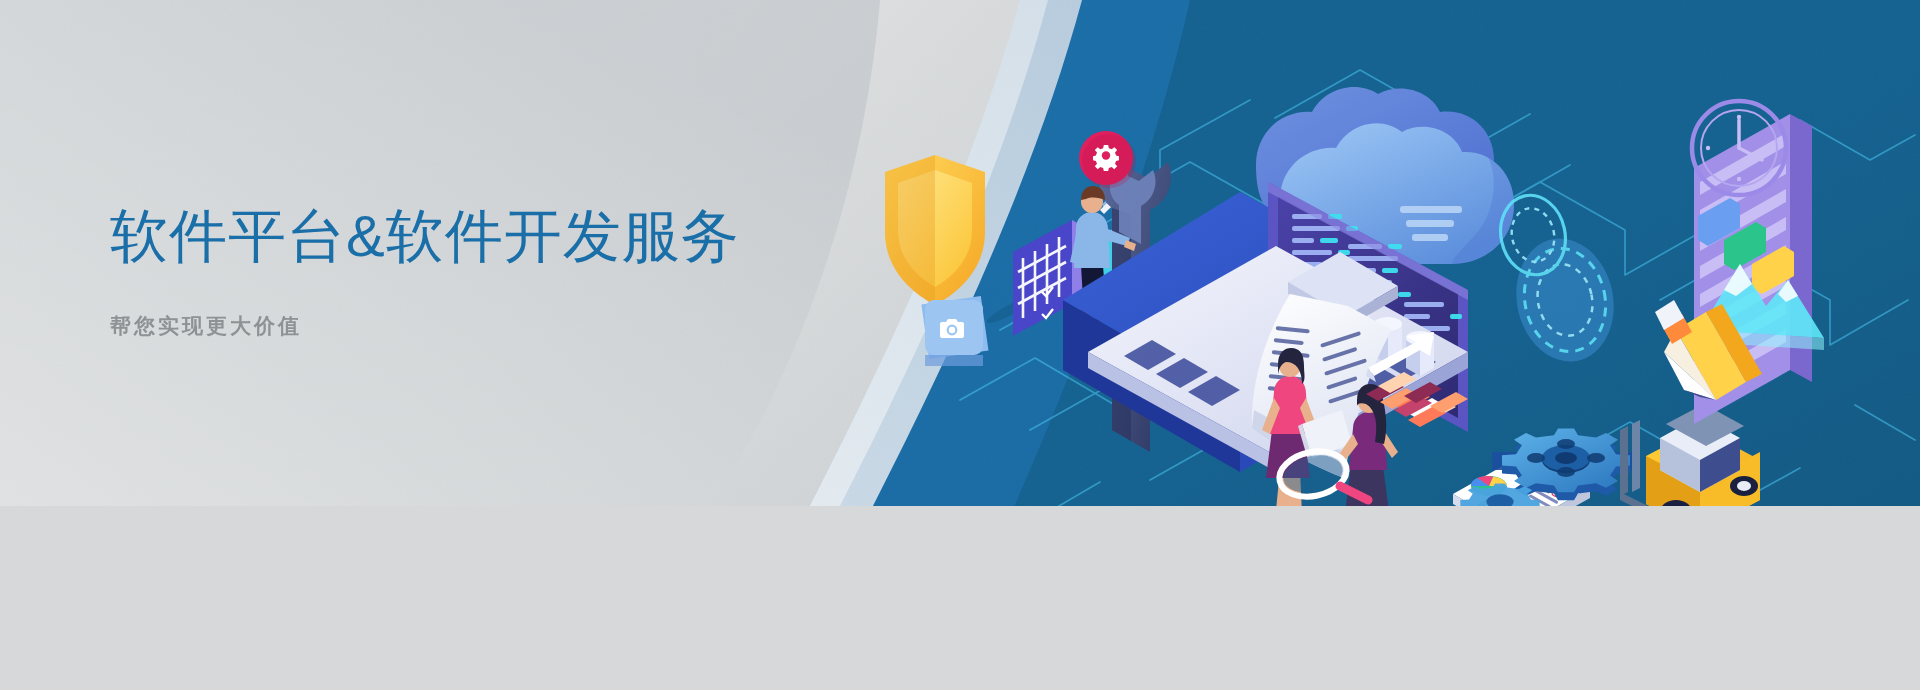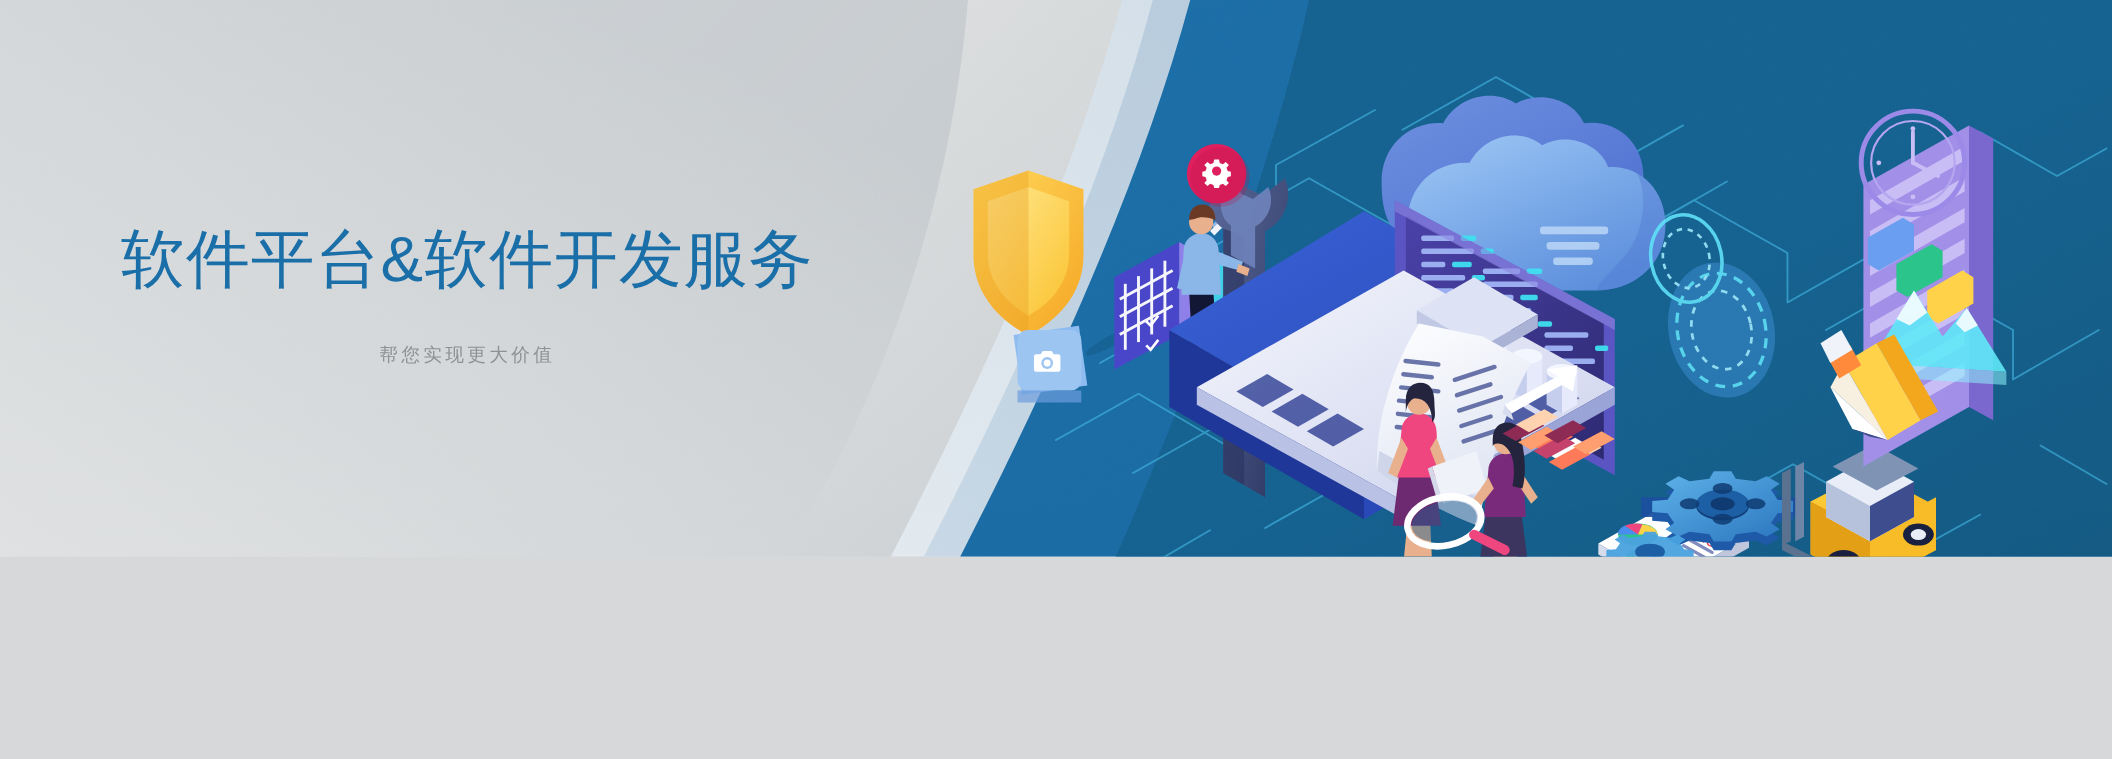--- a/index.html
+++ b/index.html
@@ -14,22 +14,22 @@
   .layer{position:absolute;top:0;left:0;width:1920px;height:690px;}
   .text-block{
     position:absolute;left:110px;top:204px;z-index:40;
   }
   .headline{
     font-size:58px;line-height:1.12;font-weight:400;
     color:#1b6fa8;letter-spacing:1px;white-space:nowrap;
     margin:0 0 44px 0;
   }
   .subhead{
-    font-size:17px;line-height:1.2;font-weight:400;
-    color:#8e9294;letter-spacing:3px;white-space:nowrap;margin:0;text-align:center;
+    font-size:21px;line-height:1.2;font-weight:700;
+    color:#8e9294;letter-spacing:3px;white-space:nowrap;margin:0;
   }
   svg{display:block;}
 </style>
 </head>
 <body>
 
 <div id="banner">
 
   <svg class="layer" width="1920" height="690" viewBox="0 0 1920 690">
     <defs>

